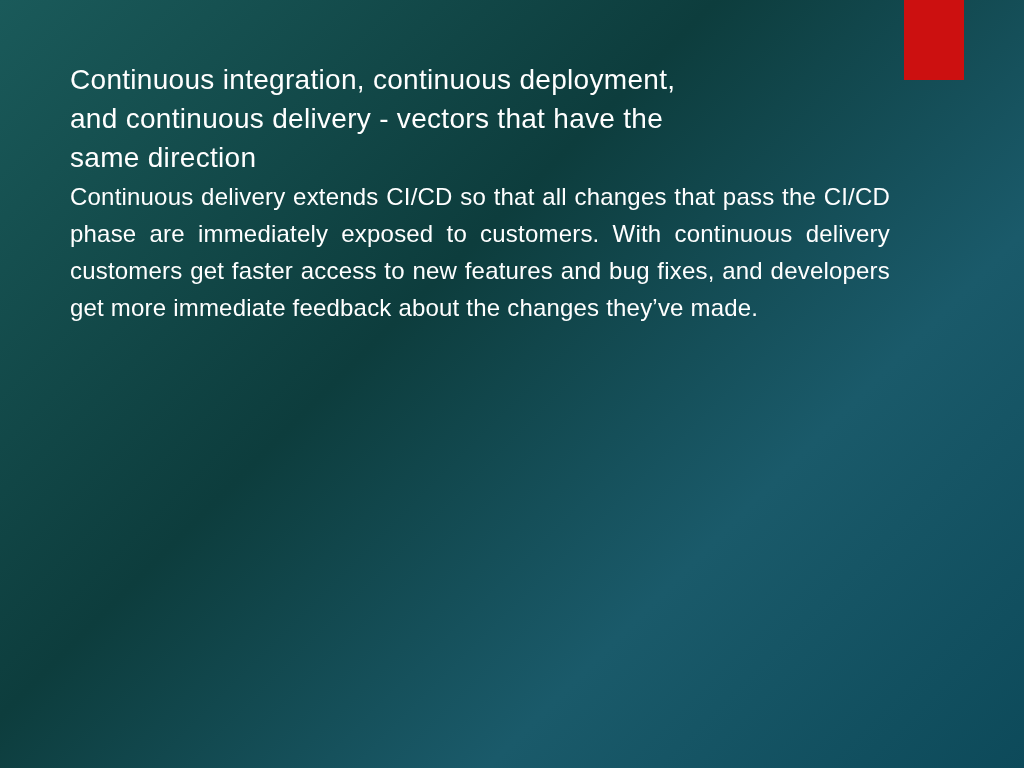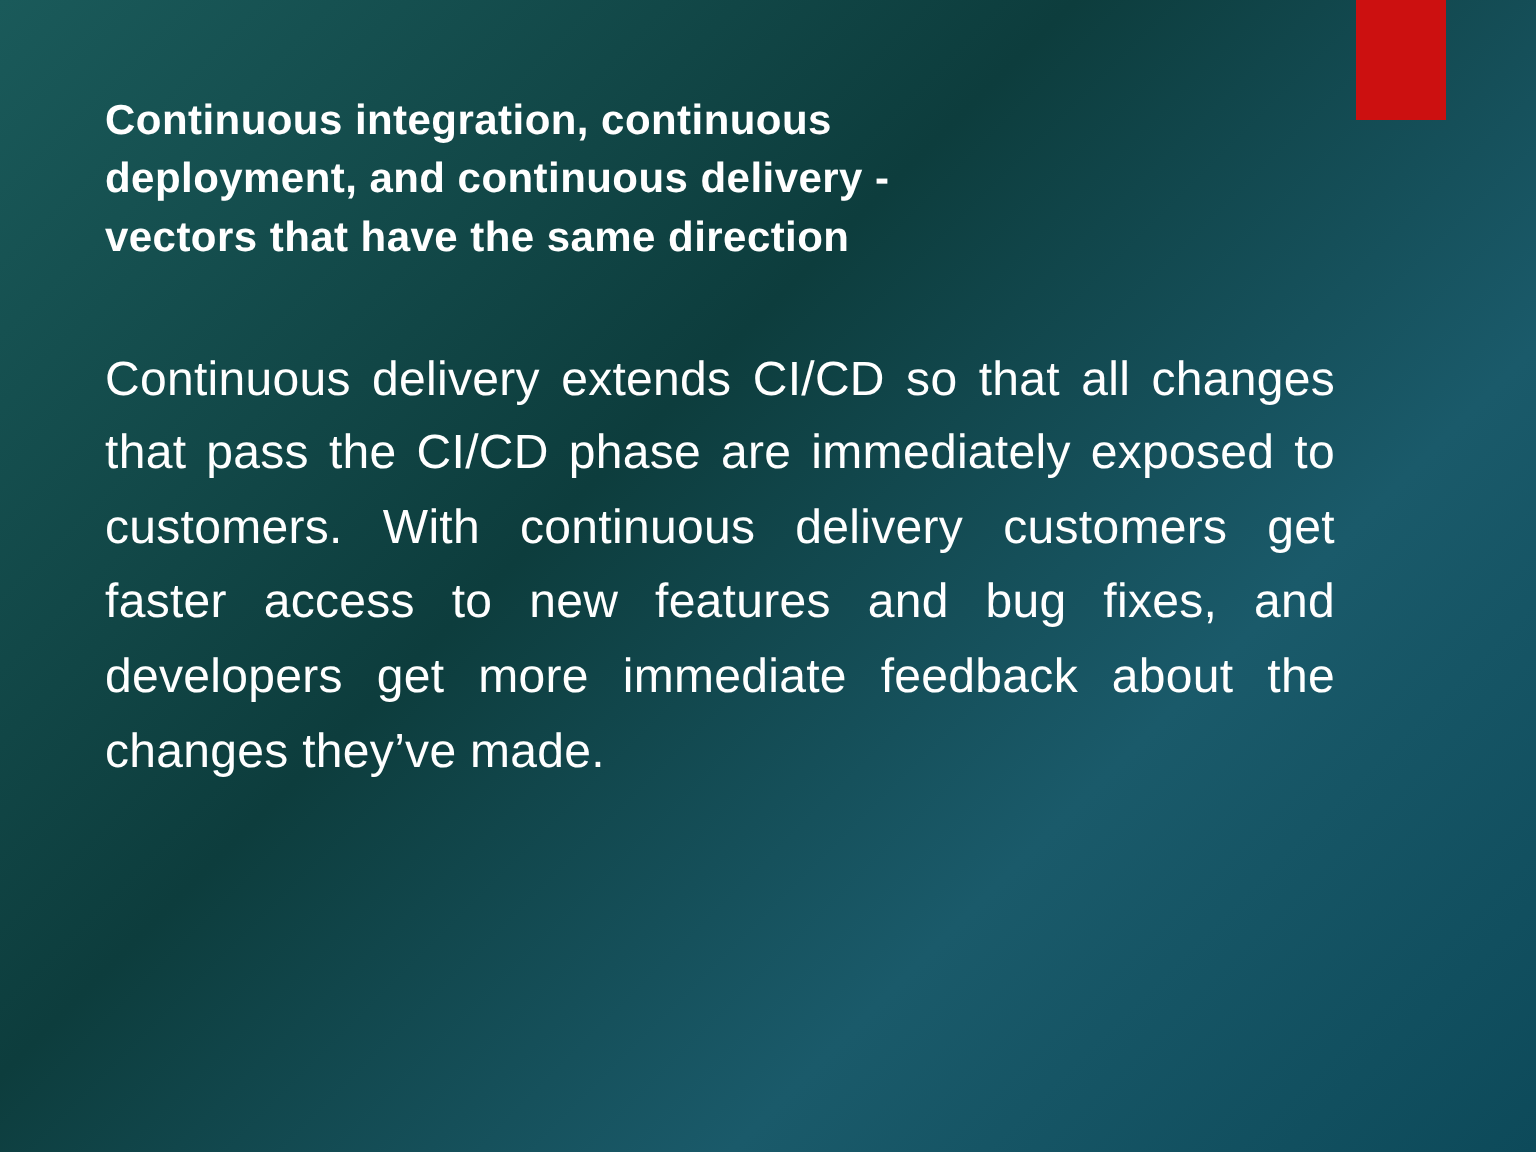--- a/index.html
+++ b/index.html
@@ -32,30 +32,29 @@
       top: 0;
       right: 60px;
       width: 60px;
       height: 80px;
       background-color: #cc1010;
     }
 
     .title-text {
       color: #ffffff;
       font-size: 28px;
-      font-weight: 700;
+      font-weight: 400;
       line-height: 1.4;
-      margin-bottom: 50px;
       max-width: 620px;
       letter-spacing: 0.3px;
     }
 
     .body-text {
       color: #ffffff;
-      font-size: 32px;
+      font-size: 24px;
       font-weight: 400;
       line-height: 1.55;
       max-width: 820px;
       text-align: justify;
       letter-spacing: 0.2px;
     }
   </style>
 </head>
 <body>
 

